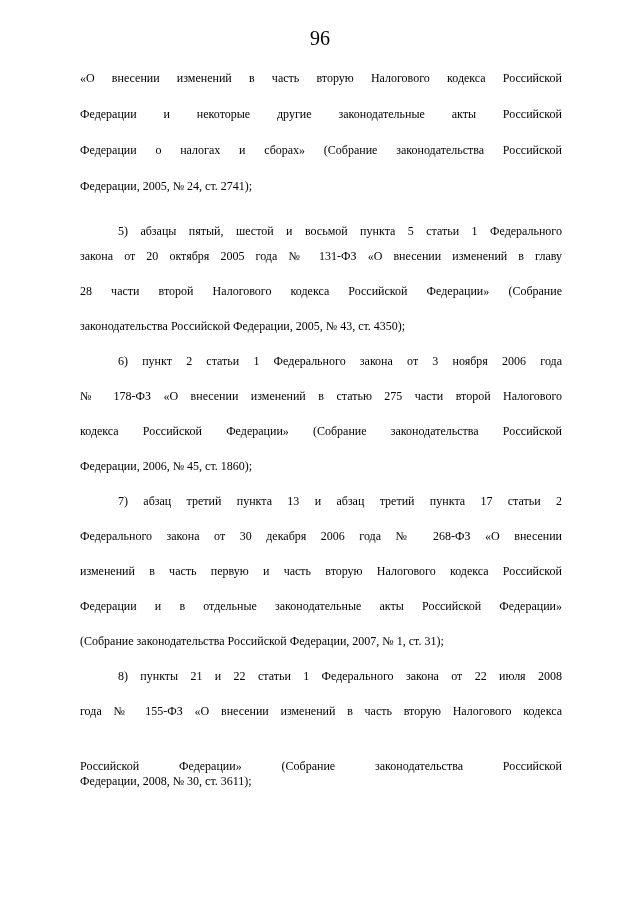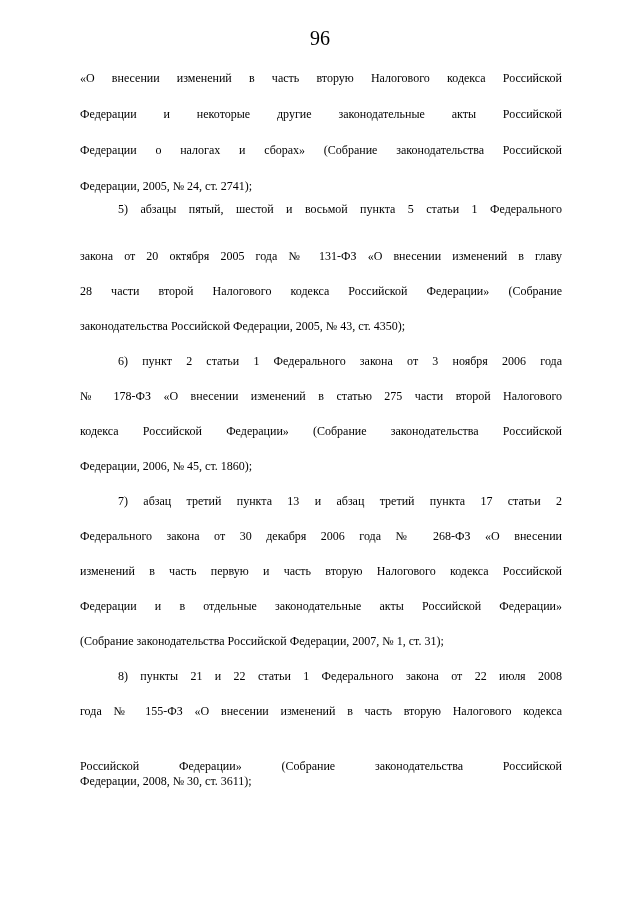--- a/index.html
+++ b/index.html
@@ -57,21 +57,21 @@
   <div class="page-number">96</div>
 
   <div>
     <div class="line" style="top:68px">«О внесении изменений в часть вторую Налогового кодекса Российской</div>
     <div class="line" style="top:104px">Федерации и некоторые другие законодательные акты Российской</div>
     <div class="line" style="top:140px">Федерации о налогах и сборах» (Собрание законодательства Российской</div>
     <div class="line last" style="top:176px">Федерации, 2005, № 24, ст. 2741);</div>
   </div>
 
   <div>
-    <div class="line indent" style="top:199px">5) абзацы пятый, шестой и восьмой пункта 5 статьи 1 Федерального</div>
+    <div class="line indent" style="top:221px">5) абзацы пятый, шестой и восьмой пункта 5 статьи 1 Федерального</div>
     <div class="line" style="top:246px">закона от 20 октября 2005 года № 131-ФЗ «О внесении изменений в главу</div>
     <div class="line" style="top:281px">28 части второй Налогового кодекса Российской Федерации» (Собрание</div>
     <div class="line last" style="top:316px">законодательства Российской Федерации, 2005, № 43, ст. 4350);</div>
   </div>
 
   <div>
     <div class="line indent" style="top:351px">6) пункт 2 статьи 1 Федерального закона от 3 ноября 2006 года</div>
     <div class="line" style="top:386px">№ 178-ФЗ «О внесении изменений в статью 275 части второй Налогового</div>
     <div class="line" style="top:421px">кодекса Российской Федерации» (Собрание законодательства Российской</div>
     <div class="line last" style="top:456px">Федерации, 2006, № 45, ст. 1860);</div>

